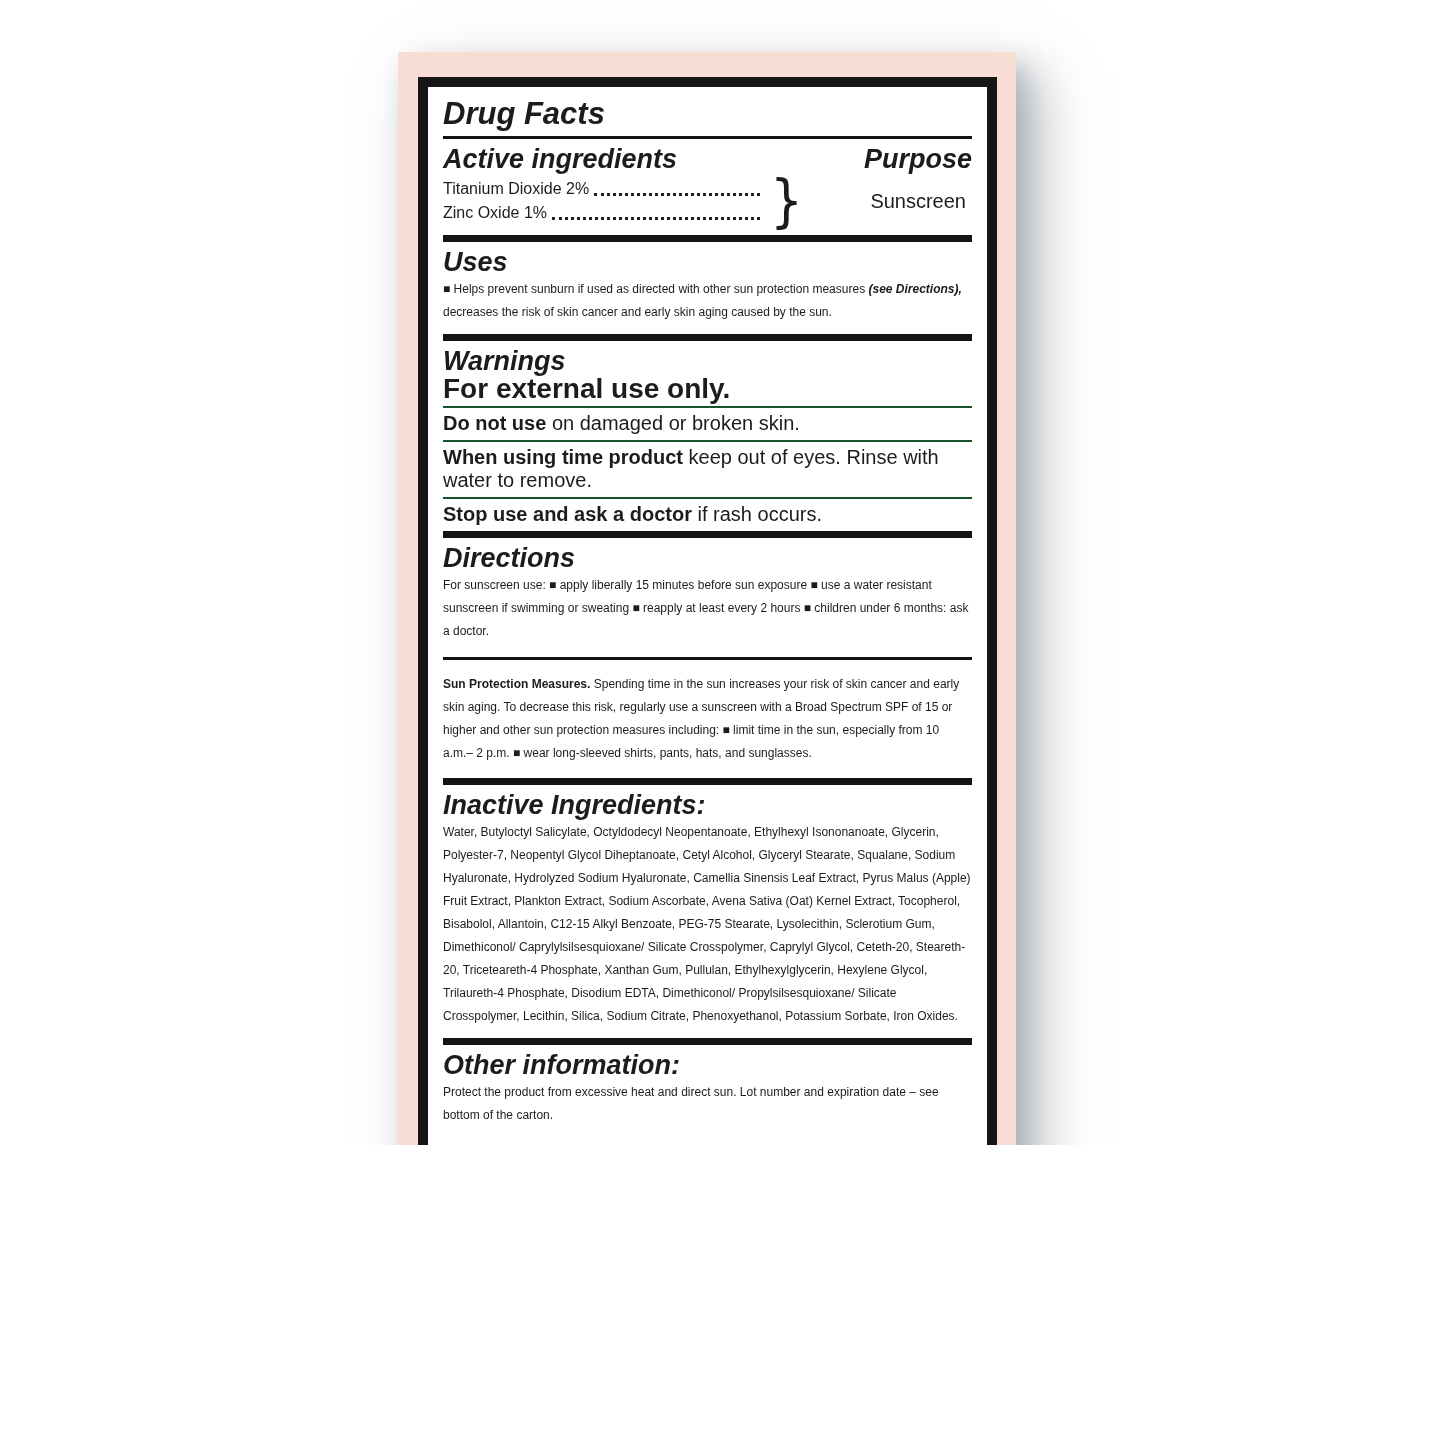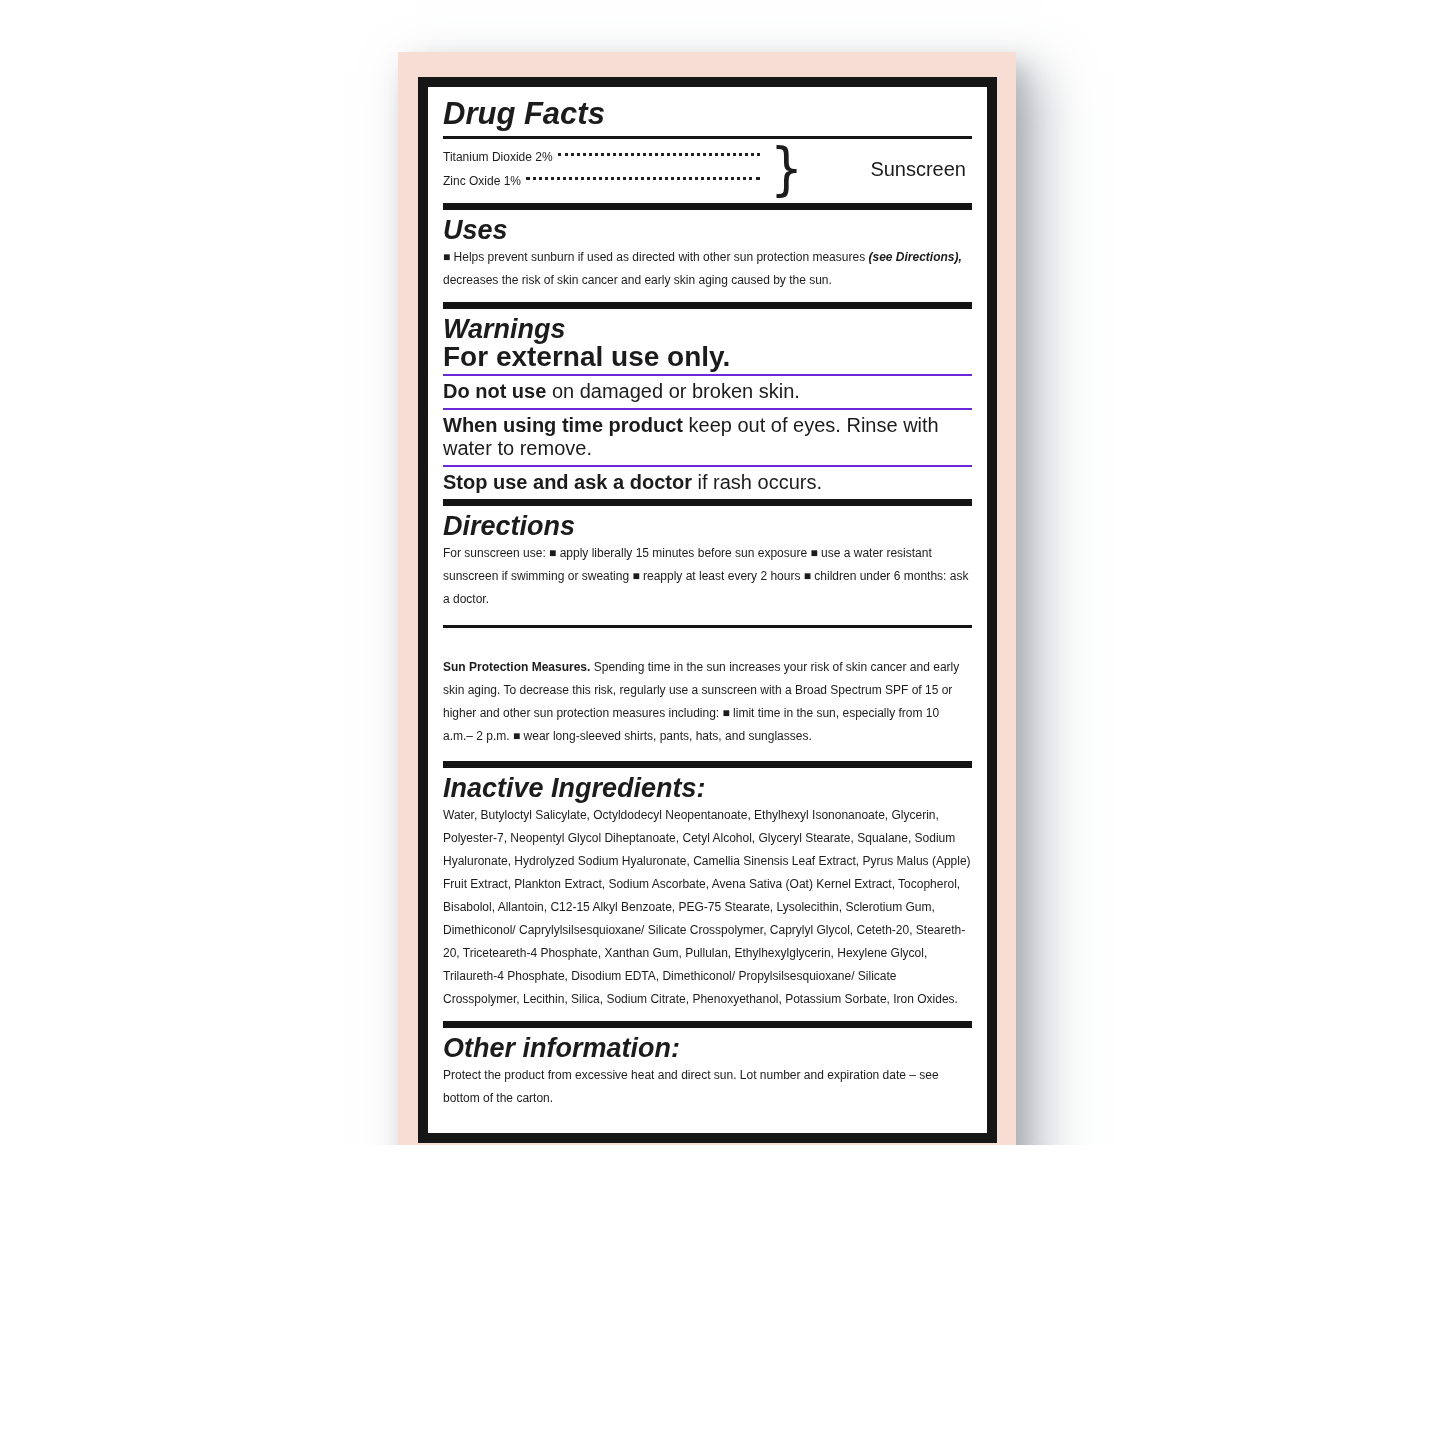--- a/index.html
+++ b/index.html
@@ -44,47 +44,51 @@
   .body-t{font-size:12px;line-height:23px;margin:0;}
   .b{font-weight:700;}
   .bi{font-weight:700;font-style:italic;}
 
   
   .active-head{display:flex;align-items:baseline;}
   .active-head .sec-h{flex:1;}
   .purpose-h{width:165px;text-align:right;font-style:italic;font-weight:700;font-size:27px;line-height:32px;}
   .active-rows{display:flex;align-items:center;margin-top:2px;}
   .ing-col{flex:1;}
-  .ing-line{display:flex;align-items:center;font-size:12px;line-height:24px;}
+  .ing-line{display:flex;align-items:flex-end;font-size:16px;line-height:24px;}
   .leader{flex:1;border-bottom:3px dotted #222;margin:0 8px 5px 5px;}
   .brace{
     font-family:"DejaVu Sans",sans-serif;
     font-size:52px;line-height:48px;font-weight:400;
     transform:scaleY(1.08);
     margin:0 4px 0 2px;
   }
   .sunscreen{width:165px;text-align:right;padding-right:6px;font-size:20px;box-sizing:border-box;}
 
   
   .w-ext{font-weight:700;font-size:28px;line-height:24px;padding-bottom:5px;}
-  .w-row{border-top:2px solid #6d28d9;padding:4px 0 5px 0;font-size:20px;line-height:23px;}
+  .w-row{border-top:2px solid #14532d;padding:4px 0 5px 0;font-size:20px;line-height:23px;}
 
-  .gap-top{padding-top:28px;}
+  .gap-top{padding-top:13px;}
 </style>
 </head>
 <body>
 
 <div class="stage">
   <div class="panel">
     <div class="frame">
 
       <div class="df-title">Drug Facts</div>
       <div class="rule thin"></div>
 
       <div class="sec">
+        <div class="active-head">
+          <div class="sec-h">Active ingredients</div>
+          <div class="purpose-h">Purpose</div>
+        </div>
         <div class="active-rows">
           <div class="ing-col">
             <div class="ing-line">
               <span>Titanium Dioxide 2%</span>
               <span class="leader"></span>
             </div>
             <div class="ing-line">
               <span>Zinc Oxide 1%</span>
               <span class="leader"></span>
             </div>

